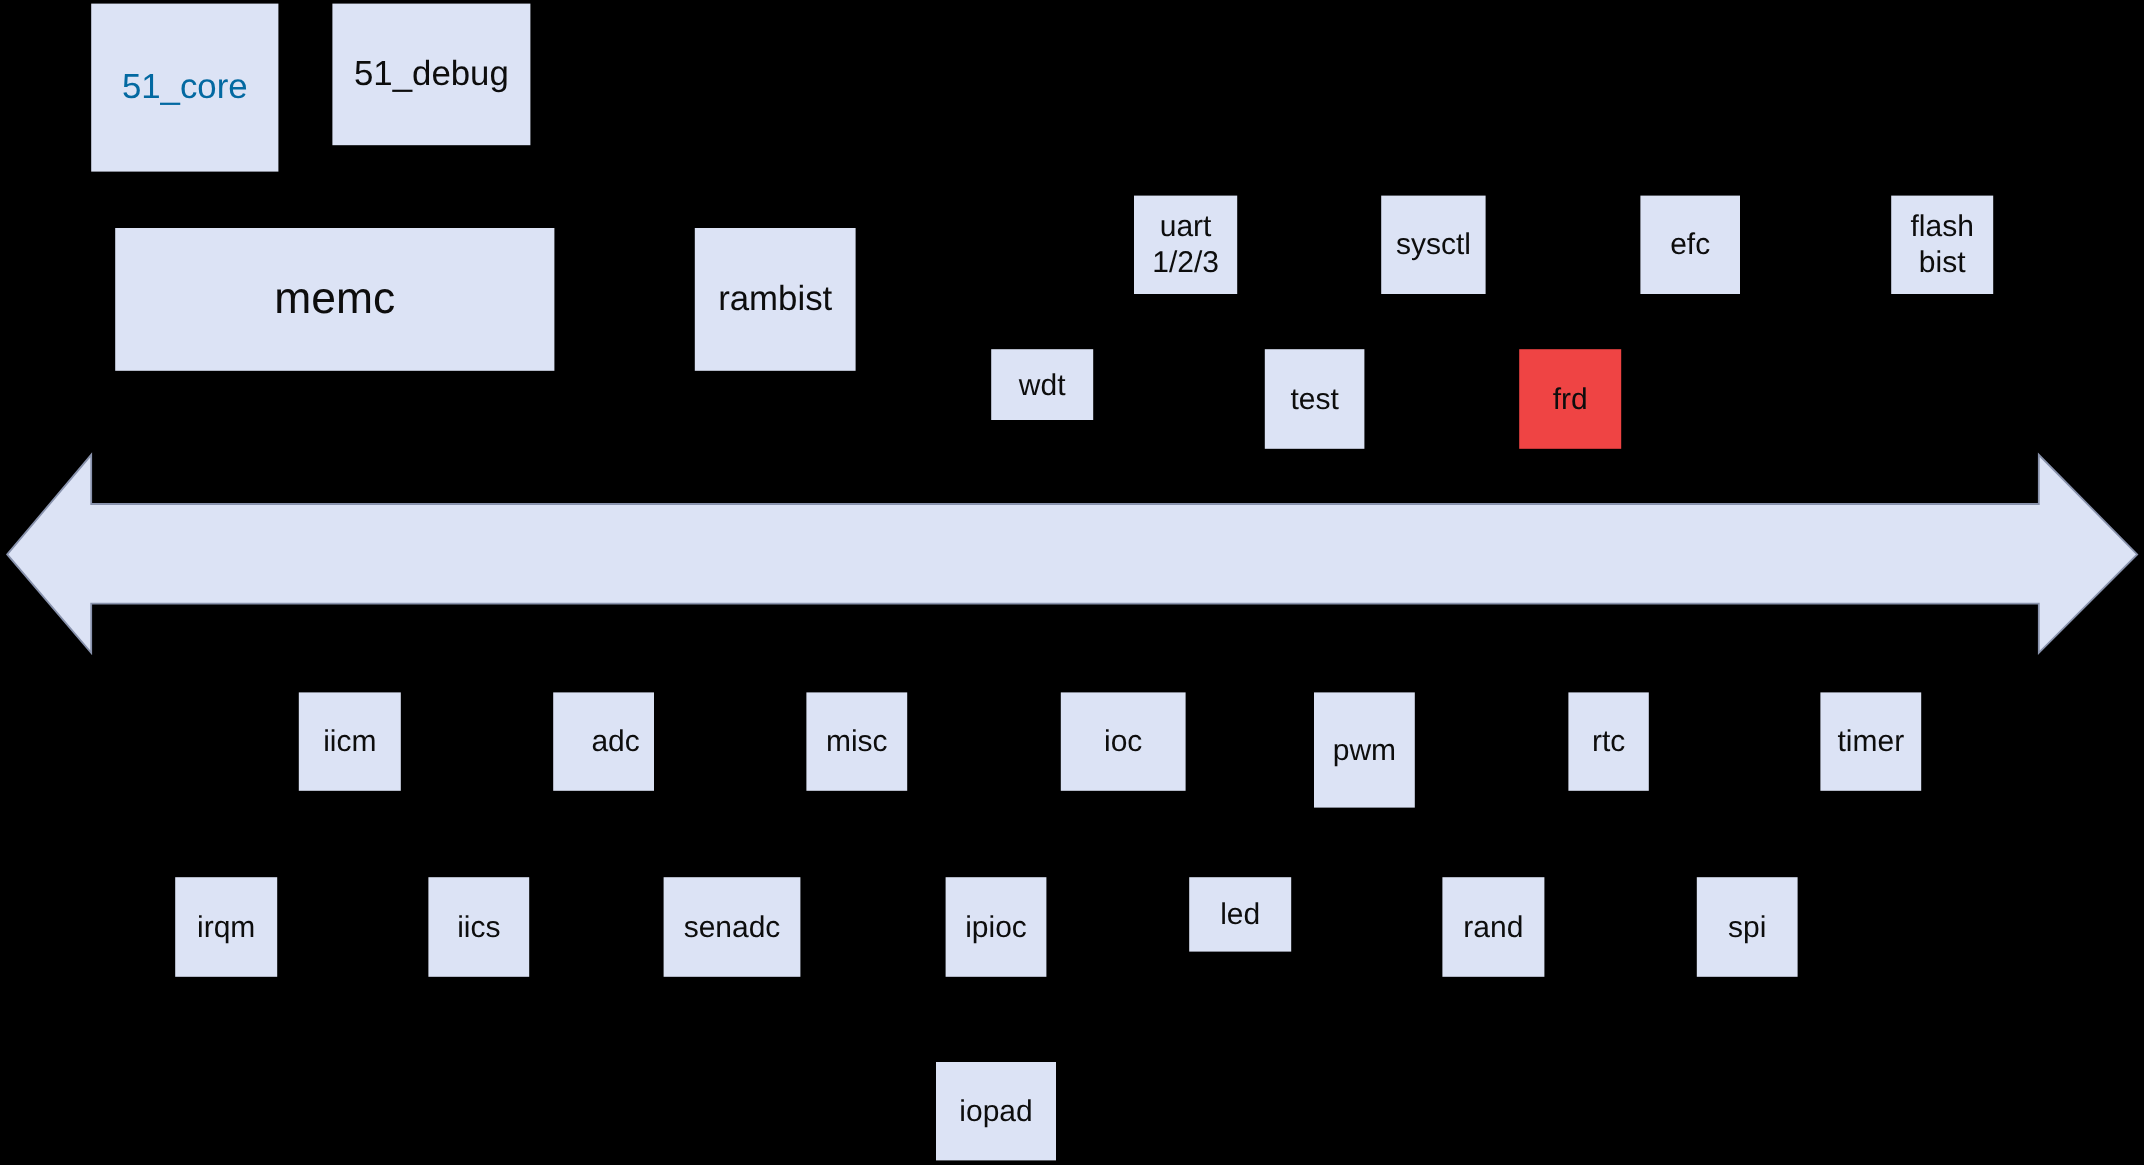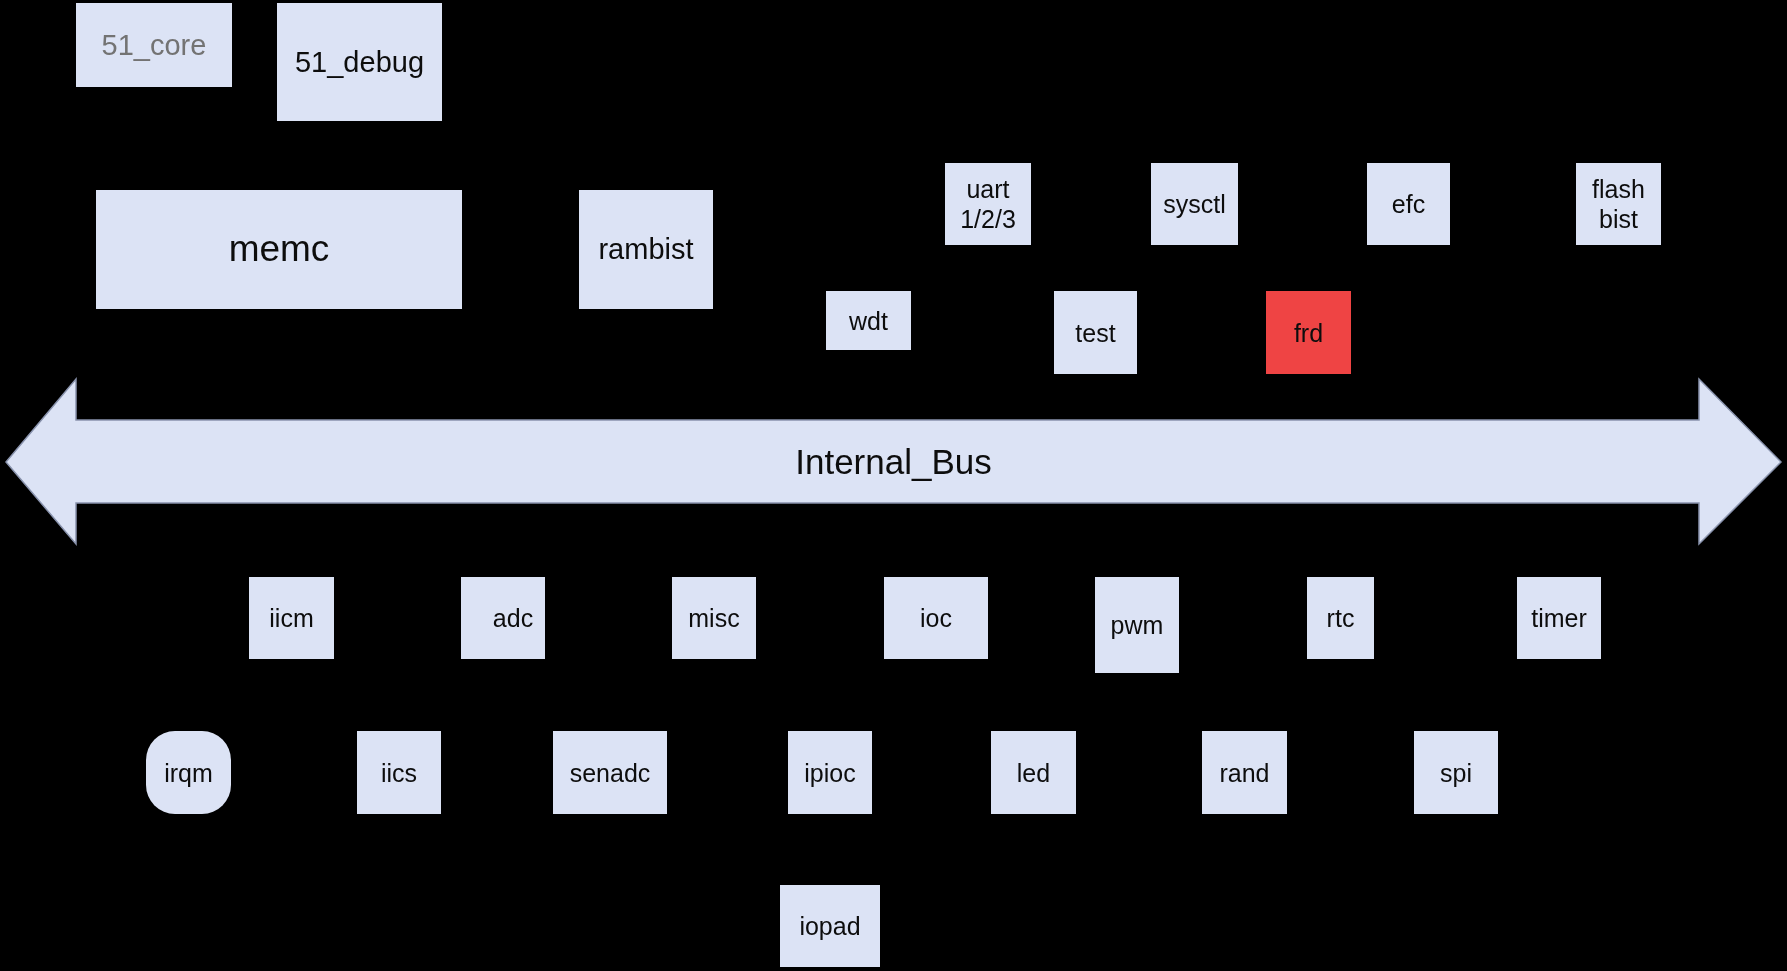--- a/index.html
+++ b/index.html
@@ -43,44 +43,43 @@
     justify-content: center;
   }
 </style>
 </head>
 <body>
 
 <div id="canvas" style="background: rgb(0, 0, 0);">
   <svg id="bus-svg">
     <polygon id="bus-polygon" points="6,462 76,379 76,420 1699,420 1699,379 1781,462 1699,544 1699,503 76,503 76,544" fill="#dce3f5" stroke="#8993ad" stroke-width="1.5"></polygon>
   </svg>
-  <div id="bus-label" style="font-size: 35px; color: rgb(13, 13, 13);">Internal_Bus</div>
   <div id="nodes">
-      <div class="node" style="left: 76px; top: 3px; width: 156px; height: 84px; font-size: 29px; background: rgb(220, 227, 245); color: #737373;">51_core</div>
+      <div class="node" style="left: 76px; top: 3px; width: 156px; height: 140px; font-size: 29px; background: rgb(220, 227, 245); color: #0369a1;">51_core</div>
       <div class="node" style="left: 277px; top: 3px; width: 165px; height: 118px; font-size: 29px; background: rgb(220, 227, 245); color: rgb(13, 13, 13);">51_debug</div>
       <div class="node" style="left: 76px; top: 190px; width: 366px; height: 119px; font-size: 37px; background: rgb(220, 227, 245); color: rgb(13, 13, 13); margin-left: 20px;">memc</div>
       <div class="node" style="left: 579px; top: 190px; width: 134px; height: 119px; font-size: 29px; background: rgb(220, 227, 245); color: rgb(13, 13, 13);">rambist</div>
       <div class="node" style="left: 945px; top: 163px; width: 86px; height: 82px; font-size: 25px; background: rgb(220, 227, 245); color: rgb(13, 13, 13);">uart
 1/2/3</div>
       <div class="node" style="left: 1151px; top: 163px; width: 87px; height: 82px; font-size: 25px; background: rgb(220, 227, 245); color: rgb(13, 13, 13);">sysctl</div>
       <div class="node" style="left: 1367px; top: 163px; width: 83px; height: 82px; font-size: 25px; background: rgb(220, 227, 245); color: rgb(13, 13, 13);">efc</div>
       <div class="node" style="left: 1576px; top: 163px; width: 85px; height: 82px; font-size: 25px; background: rgb(220, 227, 245); color: rgb(13, 13, 13);">flash
 bist</div>
       <div class="node" style="left: 826px; top: 291px; width: 85px; height: 59px; font-size: 25px; background: rgb(220, 227, 245); color: rgb(13, 13, 13);">wdt</div>
       <div class="node" style="left: 1054px; top: 291px; width: 83px; height: 83px; font-size: 25px; background: rgb(220, 227, 245); color: rgb(13, 13, 13);">test</div>
       <div class="node" style="left: 1266px; top: 291px; width: 85px; height: 83px; font-size: 25px; background: #ef4444; color: rgb(13, 13, 13);">frd</div>
       <div class="node" style="left: 249px; top: 577px; width: 85px; height: 82px; font-size: 25px; background: rgb(220, 227, 245); color: rgb(13, 13, 13);">iicm</div>
       <div class="node" style="left: 461px; top: 577px; width: 84px; height: 82px; font-size: 25px; background: rgb(220, 227, 245); color: rgb(13, 13, 13); padding-left: 20px;">adc</div>
       <div class="node" style="left: 672px; top: 577px; width: 84px; height: 82px; font-size: 25px; background: rgb(220, 227, 245); color: rgb(13, 13, 13);">misc</div>
       <div class="node" style="left: 884px; top: 577px; width: 104px; height: 82px; font-size: 25px; background: rgb(220, 227, 245); color: rgb(13, 13, 13);">ioc</div>
       <div class="node" style="left: 1095px; top: 577px; width: 84px; height: 96px; font-size: 25px; background: rgb(220, 227, 245); color: rgb(13, 13, 13);">pwm</div>
       <div class="node" style="left: 1307px; top: 577px; width: 67px; height: 82px; font-size: 25px; background: rgb(220, 227, 245); color: rgb(13, 13, 13);">rtc</div>
       <div class="node" style="left: 1517px; top: 577px; width: 84px; height: 82px; font-size: 25px; background: rgb(220, 227, 245); color: rgb(13, 13, 13);">timer</div>
-      <div class="node" style="left: 146px; top: 731px; width: 85px; height: 83px; font-size: 25px; background: rgb(220, 227, 245); color: rgb(13, 13, 13); border-radius: 29px;">irqm</div>
+      <div class="node" style="left: 146px; top: 731px; width: 85px; height: 83px; font-size: 25px; background: rgb(220, 227, 245); color: rgb(13, 13, 13);">irqm</div>
       <div class="node" style="left: 357px; top: 731px; width: 84px; height: 83px; font-size: 25px; background: rgb(220, 227, 245); color: rgb(13, 13, 13);">iics</div>
       <div class="node" style="left: 553px; top: 731px; width: 114px; height: 83px; font-size: 25px; background: rgb(220, 227, 245); color: rgb(13, 13, 13);">senadc</div>
       <div class="node" style="left: 788px; top: 731px; width: 84px; height: 83px; font-size: 25px; background: rgb(220, 227, 245); color: rgb(13, 13, 13);">ipioc</div>
-      <div class="node" style="left: 991px; top: 731px; width: 85px; height: 83px; font-size: 25px; background: rgb(220, 227, 245); color: rgb(13, 13, 13);">led</div>
+      <div class="node" style="left: 991px; top: 731px; width: 85px; height: 62px; font-size: 25px; background: rgb(220, 227, 245); color: rgb(13, 13, 13);">led</div>
       <div class="node" style="left: 1202px; top: 731px; width: 85px; height: 83px; font-size: 25px; background: rgb(220, 227, 245); color: rgb(13, 13, 13);">rand</div>
       <div class="node" style="left: 1414px; top: 731px; width: 84px; height: 83px; font-size: 25px; background: rgb(220, 227, 245); color: rgb(13, 13, 13);">spi</div>
       <div class="node" style="left: 780px; top: 885px; width: 100px; height: 82px; font-size: 25px; background: rgb(220, 227, 245); color: rgb(13, 13, 13);">iopad</div>
     </div>
 </div>
 
 </body></html>

